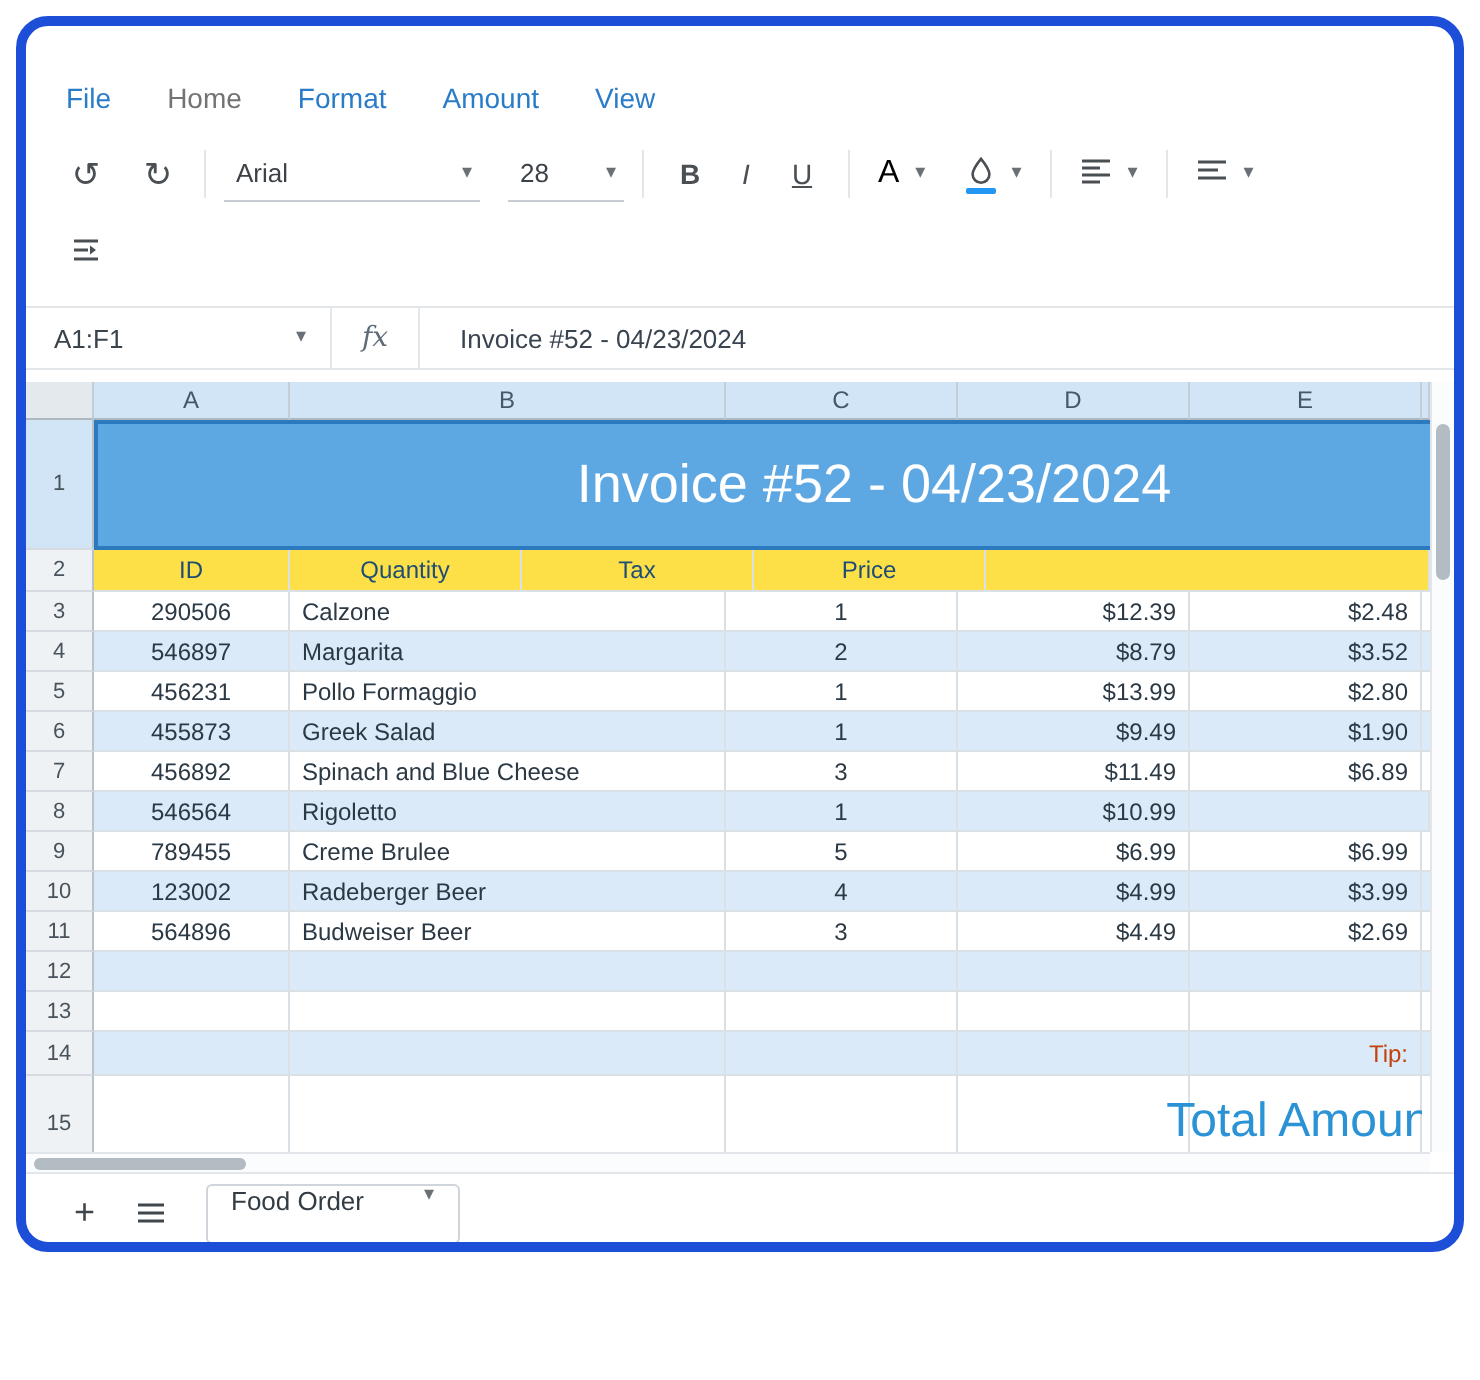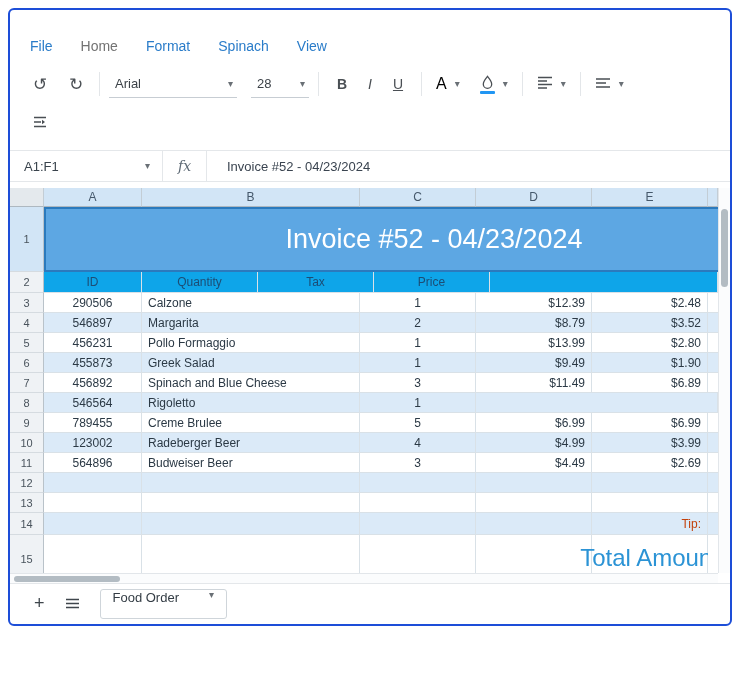--- a/index.html
+++ b/index.html
@@ -1,18 +1,18 @@
 <!DOCTYPE html>
 <html><head>
 <meta charset="utf-8">
 <style>
   *{box-sizing:border-box;margin:0;padding:0}
   html,body{width:740px;height:690px;background:#ffffff;font-family:"Liberation Sans",sans-serif;}
   .app{position:absolute;left:8px;top:8px;width:724px;height:618px;background:#fff;
-       border:2px solid #1d4ed8;border-radius:6px;overflow:hidden}
+       border:5px solid #1d4ed8;border-radius:16px;overflow:hidden}
 
   
   .menubar{display:flex;align-items:center;gap:28px;padding:28px 0 10px 20px;font-size:14px}
   .menu-item{color:#2a7cc9;cursor:pointer}
   .menu-item.active{color:#737373}
 
   
   .tb1{display:flex;align-items:center;height:40px;padding-left:16px}
   .tb2{display:flex;align-items:center;height:38px;padding-left:16px}
   .tbtn{min-width:28px;height:28px;display:flex;align-items:center;justify-content:center;
@@ -52,21 +52,21 @@
   .h65{height:65px}.h21{height:21px}.h20{height:20px}.h22{height:22px}.h48{height:48px}
   .rh{width:34px;flex:none;display:flex;align-items:center;justify-content:center;font-size:11px;
       color:#49535c;background:#eff2f5;border-right:1px solid #b9c2c9;border-bottom:1px solid #d5dbe0}
   .rh.sel{background:#d2e5f6}
   .cell{display:flex;align-items:center;padding:0 6px;font-size:12px;color:#2b3945;
         border-right:1px solid #d9e1e7;border-bottom:1px solid #d9e1e7;overflow:hidden;flex:none;background:#fff}
   .cA{width:98px}.cB{width:218px}.cC{width:116px}.cD{width:116px}.cE{width:116px}
   .cF{flex:1;min-width:0}
   .al-c{justify-content:center}.al-r{justify-content:flex-end}
   .band .cell{background:#dbeaf8}
-  .thead .cell{background:#0ea5e9;color:#1d4d75;justify-content:center}
+  .thead .cell{background:#fde047;color:#1d4d75;justify-content:center}
   .title-cell{width:780px;flex:none;display:flex;align-items:center;justify-content:center;
               background:#5da7e3;border:2px solid #2b7abd;color:#ffffff;font-size:27px;overflow:hidden;white-space:nowrap}
   .tip-cell{color:#c2410c}
   .total-cell{justify-content:center;overflow:visible;white-space:nowrap;font-size:24px;color:#2b93d5;
               align-items:flex-start;padding-top:9px}
   .vscroll{position:absolute;top:0;right:0;bottom:10px;width:12px;background:#fbfcfd;border-left:1px solid #e2e6ea}
   .vthumb{position:absolute;top:21px;left:2px;width:7px;height:78px;background:#b3bcc3;border-radius:4px;cursor:pointer}
   .hscroll{position:absolute;left:0;right:12px;bottom:0;height:10px;background:#fbfcfd;border-top:1px solid #e2e6ea}
   .hthumb{position:absolute;left:4px;top:2px;width:106px;height:6px;background:#b3bcc3;border-radius:3px;cursor:pointer}
 
@@ -80,21 +80,21 @@
 </style>
 </head>
 <body>
 
 <div class="app">
 
   <nav class="menubar">
     <span class="menu-item">File</span>
     <span class="menu-item active">Home</span>
     <span class="menu-item">Format</span>
-    <span class="menu-item">Spinach</span>
+    <span class="menu-item">Amount</span>
     <span class="menu-item">View</span>
   </nav>
 
   <div class="tb1">
     <div class="tbtn">
         <span class="glyph">↺</span>
       </div>
     <div class="tbtn" style="margin-left:8px">
         <span class="glyph">↻</span>
       </div>
@@ -241,20 +241,21 @@
         <div class="cell cD al-r">$11.49</div>
         <div class="cell cE al-r">$6.89</div>
         <div class="cell cF"></div>
       </div>
 
       <div class="srow h20 band">
         <div class="rh">8</div>
         <div class="cell cA al-c">546564</div>
         <div class="cell cB">Rigoletto</div>
         <div class="cell cC al-c">1</div>
+        <div class="cell cD al-r">$10.99</div>
         <div class="cell cF"></div>
       </div>
 
       <div class="srow h20">
         <div class="rh">9</div>
         <div class="cell cA al-c">789455</div>
         <div class="cell cB">Creme Brulee</div>
         <div class="cell cC al-c">5</div>
         <div class="cell cD al-r">$6.99</div>
         <div class="cell cE al-r">$6.99</div>

